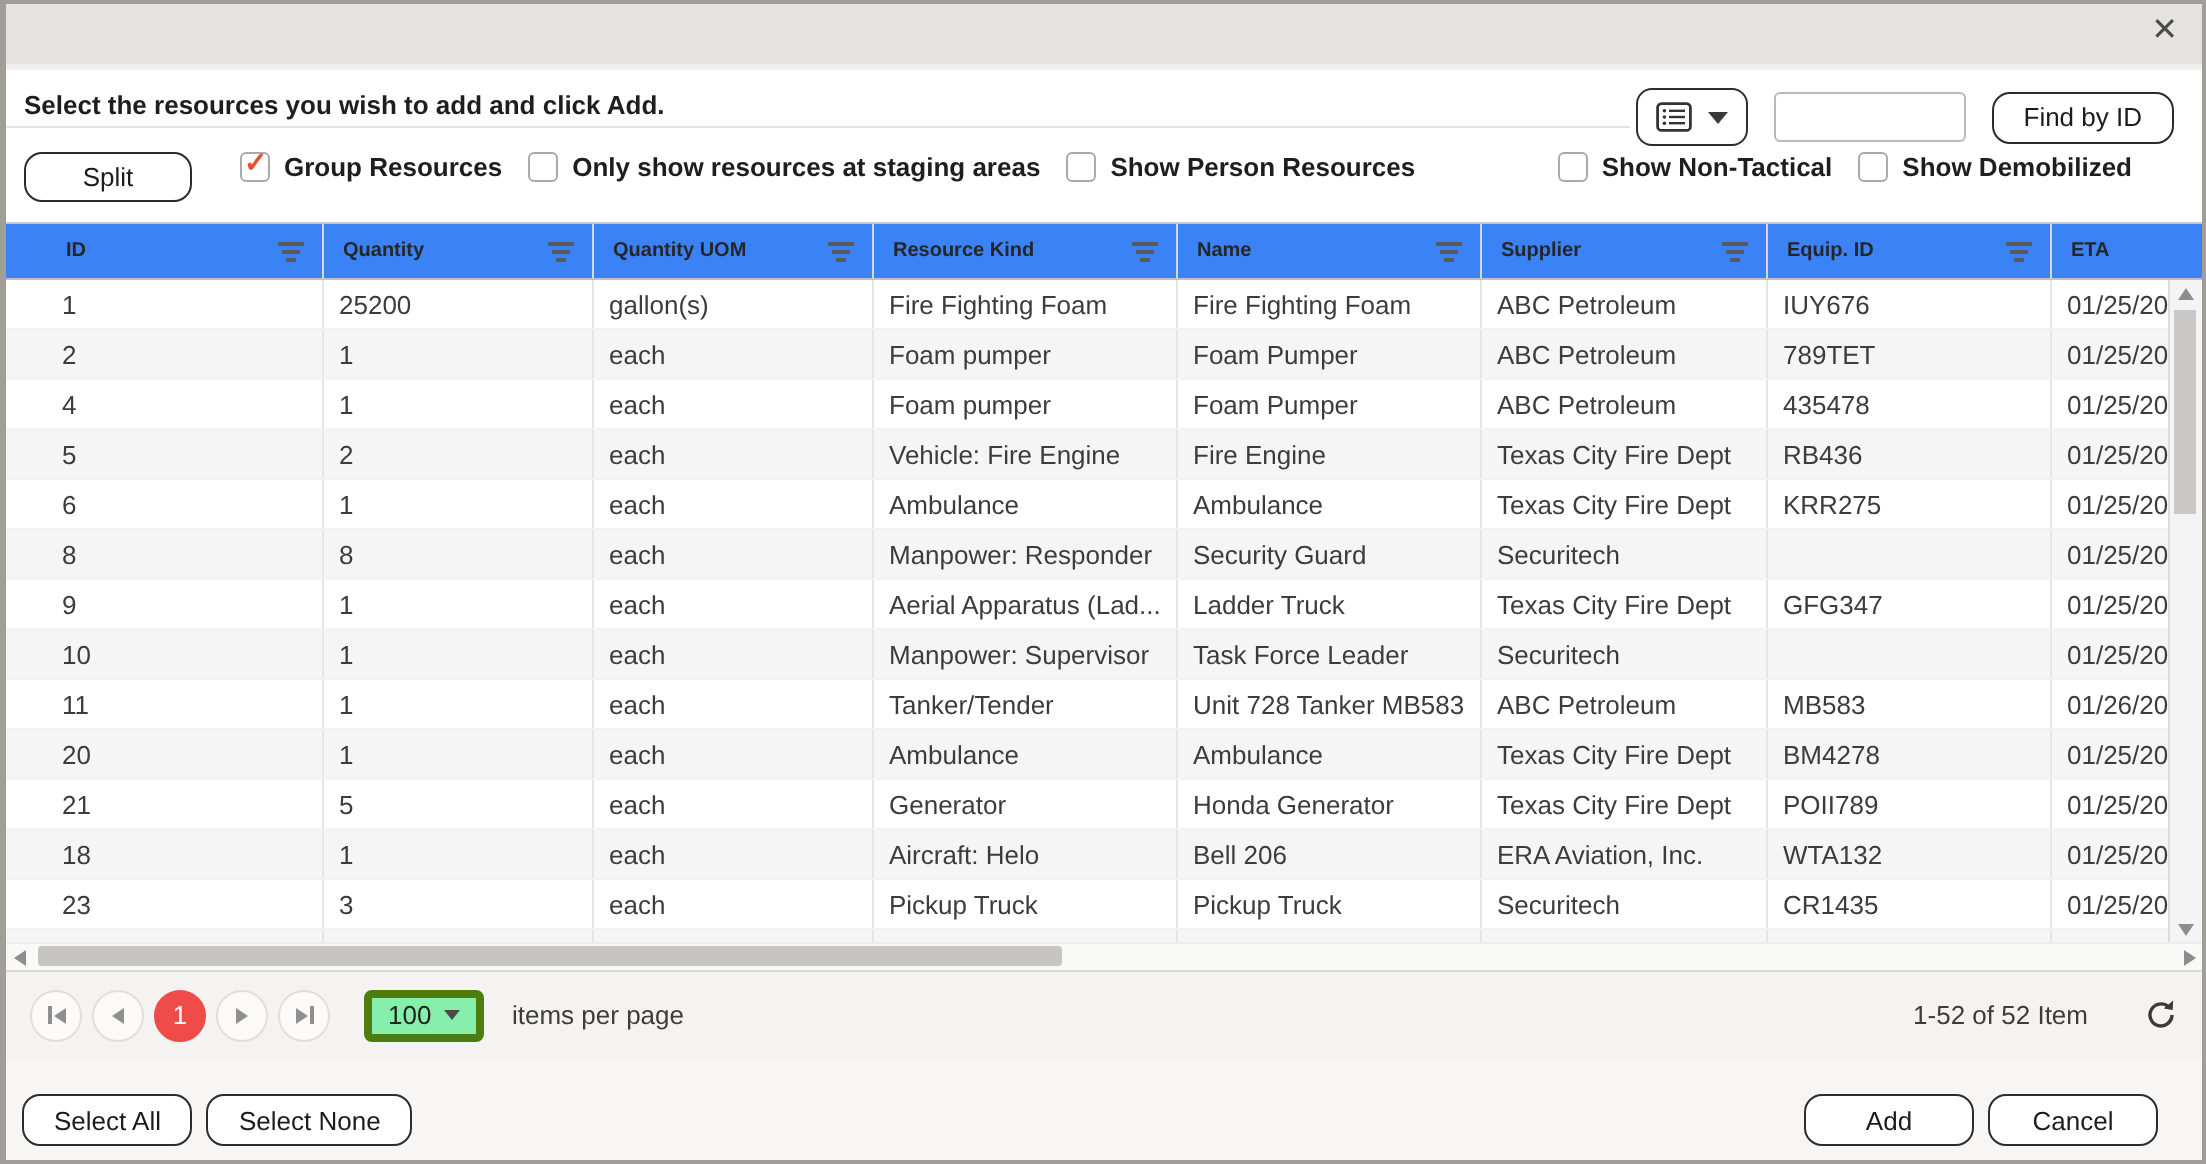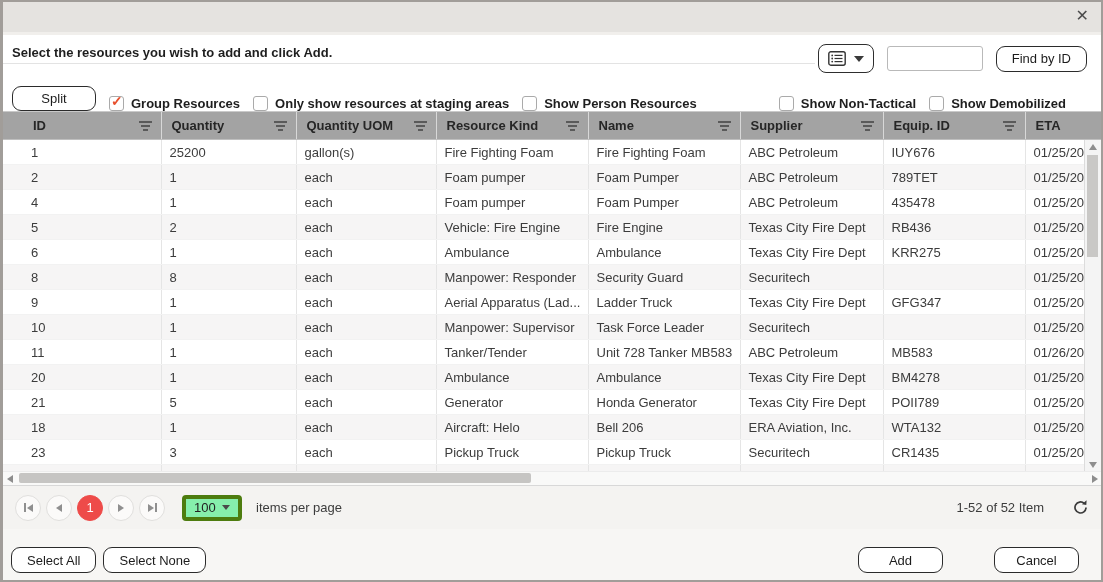--- a/index.html
+++ b/index.html
@@ -18,33 +18,33 @@
   .top-controls{position:absolute;right:14px;top:9px;display:flex;align-items:center;gap:13px;justify-content:space-between;}
   .view-btn{height:27px;border:1px solid #2e2e2e;border-radius:8px;background:#fff;
     display:flex;align-items:center;gap:8px;padding:0 9px;cursor:pointer;}
   .caret-down{width:0;height:0;border-left:5px solid transparent;border-right:5px solid transparent;border-top:6px solid #3a3a3a;}
   .find-input{width:96px;height:25px;box-sizing:border-box;border:1px solid #b9b9b9;border-radius:3px;
     font:13px "Liberation Sans",sans-serif;padding:0 5px;background:#fff;}
   .btn{height:26px;box-sizing:border-box;border:1px solid #2b2b2b;border-radius:9px;background:#fff;
     font-size:13px;color:#1c1c1c;padding:0 15px;display:inline-flex;align-items:center;justify-content:center;cursor:pointer;white-space:nowrap;}
 
   
-  .filter-row{flex:0 0 35px;display:flex;align-items:flex-end;padding:0 9px;gap:13px;}
+  .filter-row{flex:0 0 35px;display:flex;align-items:flex-start;padding:0 9px;gap:24px;}
   .split-btn{min-width:84px;height:25px;}
   .cb{display:inline-flex;align-items:center;gap:7px;font-weight:bold;font-size:13px;color:#1e1e1e;cursor:pointer;white-space:nowrap;}
   .box{width:15px;height:15px;box-sizing:border-box;border:1px solid #aaa;border-radius:3px;background:#fff;position:relative;flex:0 0 15px;}
   .tick{position:absolute;left:1px;top:-4px;color:#e8502d;font-size:14px;font-weight:bold;}
   .right-cbs{margin-left:auto;display:flex;gap:13px;margin-right:26px;}
 
   
   .table-area{position:relative;flex:0 0 373px;border-top:1px solid #c9c9c9;overflow:hidden;}
   .tclip{position:absolute;left:0;top:0;right:0;height:360px;overflow:hidden;}
   table{border-collapse:collapse;table-layout:fixed;width:1120px;}
-  thead th{height:27px;background:#a3a3a3;border-bottom:1px solid #bfbfbf;border-right:1px solid #d8d8d8;
-    font-size:13px;color:#262626;text-align:left;padding:0;}
+  thead th{height:27px;background:#3b82f6;border-bottom:1px solid #bfbfbf;border-right:1px solid #d8d8d8;
+    font-size:10px;color:#262626;text-align:left;padding:0;}
   .hcell{display:flex;align-items:center;justify-content:space-between;padding:0 9px 0 10px;}
   th:first-child .hcell{padding-left:30px;}
   .ficon{width:13px;cursor:pointer;}
   .ficon i{display:block;height:2px;background:#5a5a5a;margin:2px auto;}
   .ficon i:nth-child(1){width:13px;}
   .ficon i:nth-child(2){width:9px;}
   .ficon i:nth-child(3){width:5px;}
   tbody td{height:25px;box-sizing:border-box;border-right:1px solid #e5e5e5;border-bottom:1px solid #f2f2f2;
     padding:0 6px 0 8px;font-size:13px;color:#3c3c3c;white-space:nowrap;overflow:hidden;}
   tbody td:first-child{padding-left:28px;}
@@ -76,21 +76,21 @@
   .page-size{margin-left:12px;width:60px;height:26px;box-sizing:border-box;border:4px solid #4d7c0f;border-radius:4px;
     background:#86efac;display:flex;align-items:center;justify-content:space-between;padding:0 8px;color:#222;cursor:pointer;}
   .page-size .caret-down{border-top-width:5px;border-left-width:4px;border-right-width:4px;border-top-color:#4a4a4a;}
   .ipp{margin-left:9px;color:#3c3c3c;}
   .pager-right{margin-left:auto;display:flex;align-items:center;gap:28px;color:#3c3c3c;}
 
   
   .footer{flex:1;background:#f7f6f4;display:flex;align-items:flex-end;padding:0 10px 7px 8px;}
   .footer-left{display:flex;gap:7px;}
   .footer-right{margin-left:auto;display:flex;gap:7px;margin-right:12px;}
-  .btn.wide{min-width:85px;margin-left:44px;}
+  .btn.wide{min-width:85px;}
 </style>
 </head>
 <body>
 
 <div class="dialog">
 
   <div class="titlebar">
     <span class="close">✕</span>
   </div>
 

